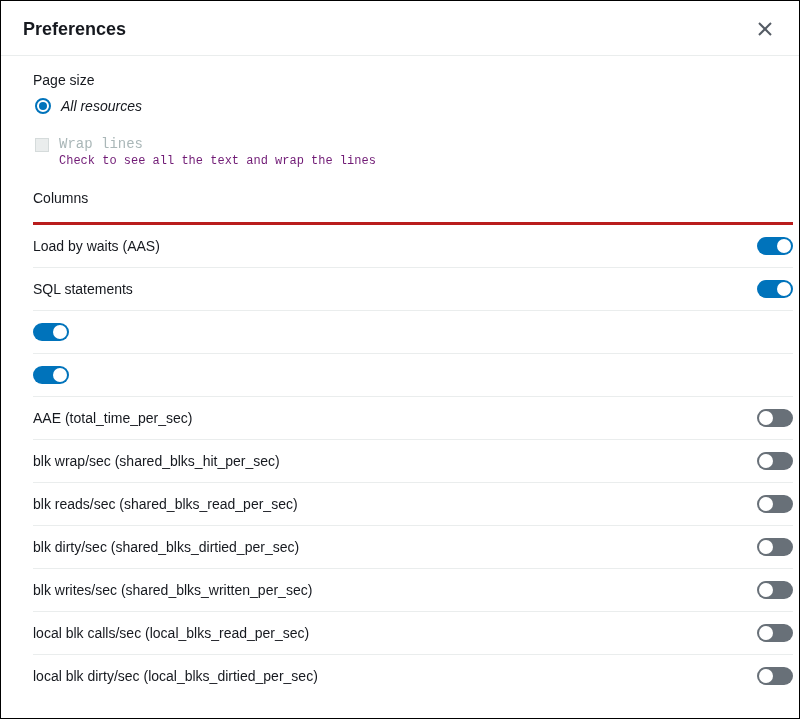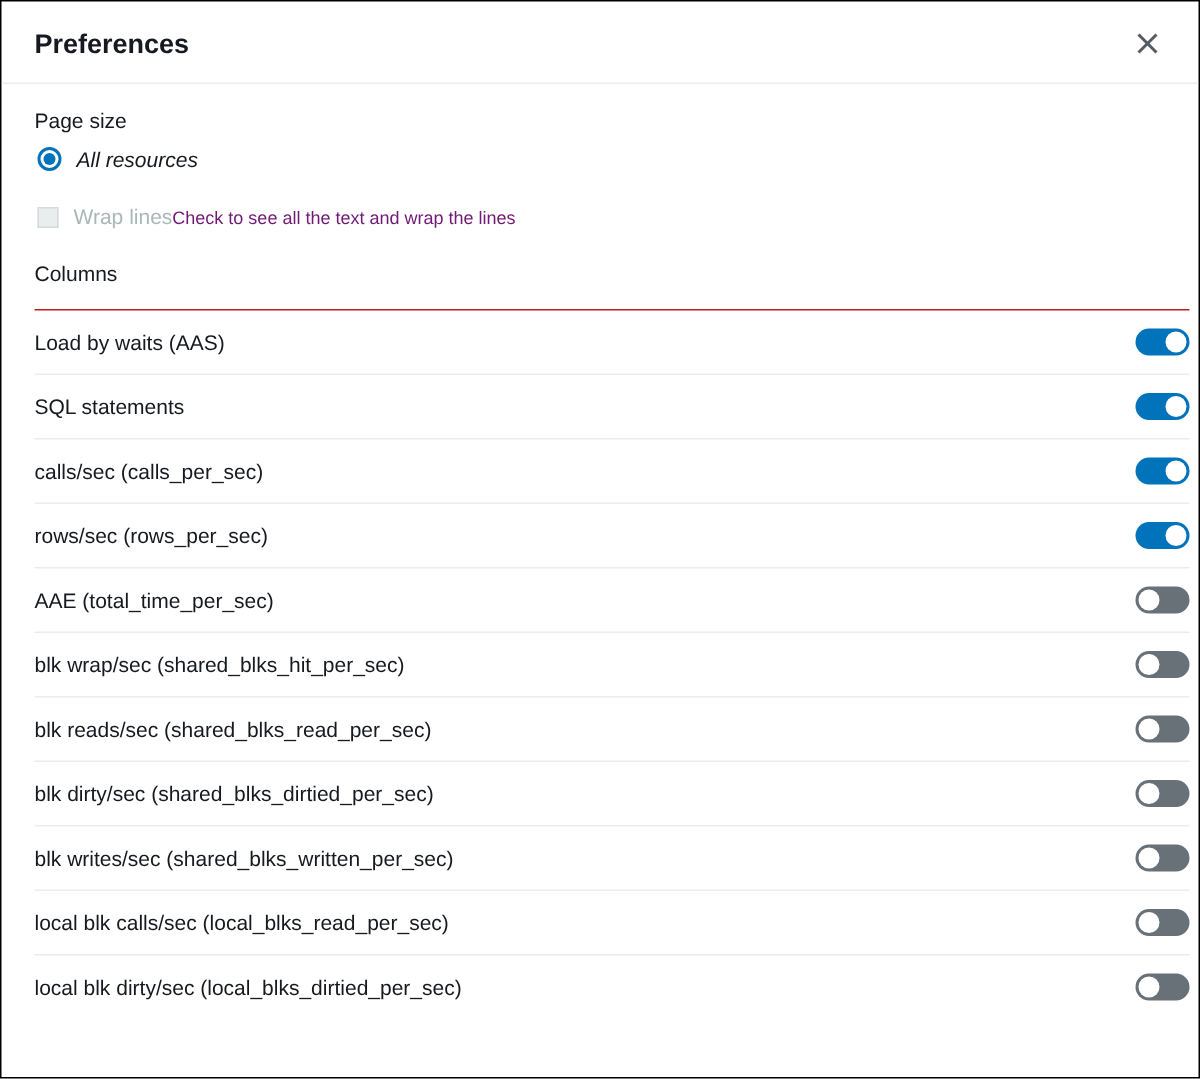--- a/index.html
+++ b/index.html
@@ -46,20 +46,21 @@
     .close-btn svg {
       width: 16px;
       height: 16px;
       stroke: #545b64;
       stroke-width: 2;
     }
     .modal-body {
       padding: 16px 6px 0 22px;
       overflow-y: auto;
       flex: 1;
+      margin-left: 10px;
     }
     .section-label {
       font-size: 14px;
       color: #16191f;
       margin-bottom: 10px;
     }
     .radio-row {
       display: flex;
       align-items: center;
       margin-bottom: 22px;
@@ -99,20 +100,22 @@
       width: 14px;
       height: 14px;
       border: 1px solid #d5dbdb;
       background: #eaeded;
       margin-right: 10px;
       margin-top: 2px;
       flex-shrink: 0;
     }
     .checkbox-texts {
       display: flex;
+      flex-direction: column;
+      font-family: Liberation Mono, monospace;
     }
     .checkbox-label {
       font-size: 14px;
       color: #aab7b8;
     }
     .checkbox-desc {
       font-size: 12px;
       color: #701a75;
       margin-top: 2px;
     }
@@ -123,21 +126,21 @@
       margin-top: 16px;
     }
     .column-row {
       display: flex;
       justify-content: space-between;
       align-items: center;
       padding: 12px 0;
       border-top: 1px solid #eaeded;
     }
     .column-row:first-child {
-      border-top: 1px solid #b91c1c;
+      border-top: 3px solid #b91c1c;
     }
     .column-label {
       font-size: 14px;
       color: #16191f;
     }
     .toggle {
       width: 36px;
       height: 18px;
       border-radius: 9px;
       position: relative;
@@ -204,27 +207,25 @@
               <div class="toggle-knob"></div>
             </div>
           </div>
           <div class="column-row">
             <div class="column-label">SQL statements</div>
             <div class="toggle on">
               <div class="toggle-knob"></div>
             </div>
           </div>
           <div class="column-row">
-            <div class="column-label">calls/sec (calls_per_sec)</div>
-            <div class="toggle on">
-              <div class="toggle-knob"></div>
-            </div>
-          </div>
-          <div class="column-row">
-            <div class="column-label">rows/sec (rows_per_sec)</div>
+            <div class="toggle on">
+              <div class="toggle-knob"></div>
+            </div>
+          </div>
+          <div class="column-row">
             <div class="toggle on">
               <div class="toggle-knob"></div>
             </div>
           </div>
           <div class="column-row">
             <div class="column-label">AAE (total_time_per_sec)</div>
             <div class="toggle off">
               <div class="toggle-knob"></div>
             </div>
           </div>

